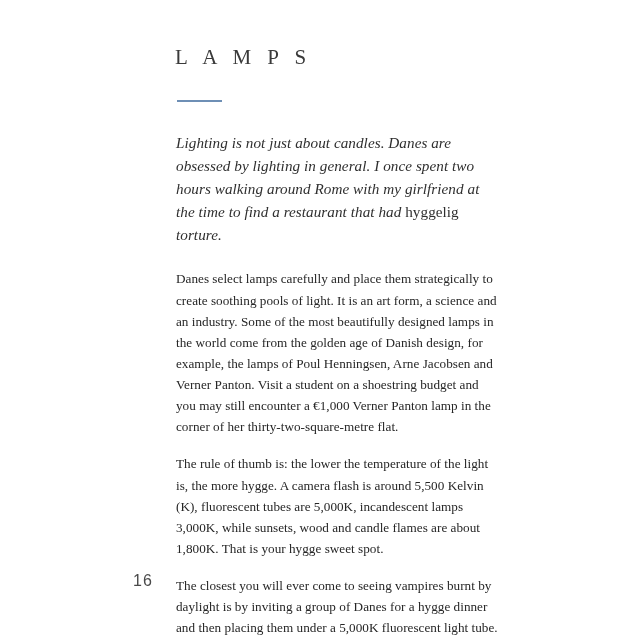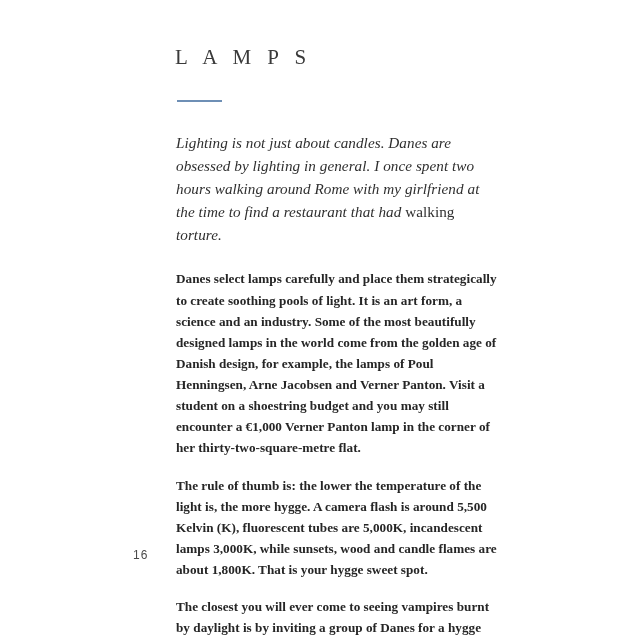--- a/index.html
+++ b/index.html
@@ -55,47 +55,46 @@
   .intro .upright {
     font-style: normal;
   }
   p.body-text {
     font-size: 13.2px;
     line-height: 1.60;
     margin: 0 0 16px 0;
     color: #262626;
     letter-spacing: 0.02px;
     text-align: left;
-    font-weight: bold;
   }
   p.body-text:last-child {
     margin-bottom: 0;
   }
   .page-number {
     position: absolute;
     left: 133px;
-    top: 548px;
+    top: 572px;
     font-family: "Liberation Sans", sans-serif;
-    font-size: 12px;
+    font-size: 16px;
     letter-spacing: 1.2px;
     color: #4a4a4a;
   }
 </style>
 </head>
 <body>
 
 <div class="page">
 
   <div class="chapter-title">L A M P S</div>
 
   <div class="rule"></div>
 
   <div class="content">
 
-    <p class="intro"><span>Lighting is not just about candles. Danes are obsessed by lighting in general. I once spent two hours walking around Rome with my girlfriend at the time to find a restaurant that had </span><span class="upright">walking</span><span> torture.</span></p>
+    <p class="intro"><span>Lighting is not just about candles. Danes are obsessed by lighting in general. I once spent two hours walking around Rome with my girlfriend at the time to find a restaurant that had </span><span class="upright">hyggelig</span><span> torture.</span></p>
 
     <p class="body-text">Danes select lamps carefully and place them strategically to create soothing pools of light. It is an art form, a science and an industry. Some of the most beautifully designed lamps in the world come from the golden age of Danish design, for example, the lamps of Poul Henningsen, Arne Jacobsen and Verner Panton. Visit a student on a shoestring budget and you may still encounter a €1,000 Verner Panton lamp in the corner of her thirty-two-square-metre flat.</p>
 
     <p class="body-text">The rule of thumb is: the lower the temperature of the light is, the more hygge. A camera flash is around 5,500 Kelvin (K), fluorescent tubes are 5,000K, incandescent lamps 3,000K, while sunsets, wood and candle flames are about 1,800K. That is your hygge sweet spot.</p>
 
     <p class="body-text">The closest you will ever come to seeing vampires burnt by daylight is by inviting a group of Danes for a hygge dinner and then placing them under a 5,000K fluorescent light tube. At first, they will squint, trying to examine the torture device you have placed in the ceiling. Then, as dinner begins, observe how they will move uncomfortably around in their chairs, compulsively scratching and trying to suppress twitches.</p>
 
   </div>
 
   <div class="page-number">16</div>

